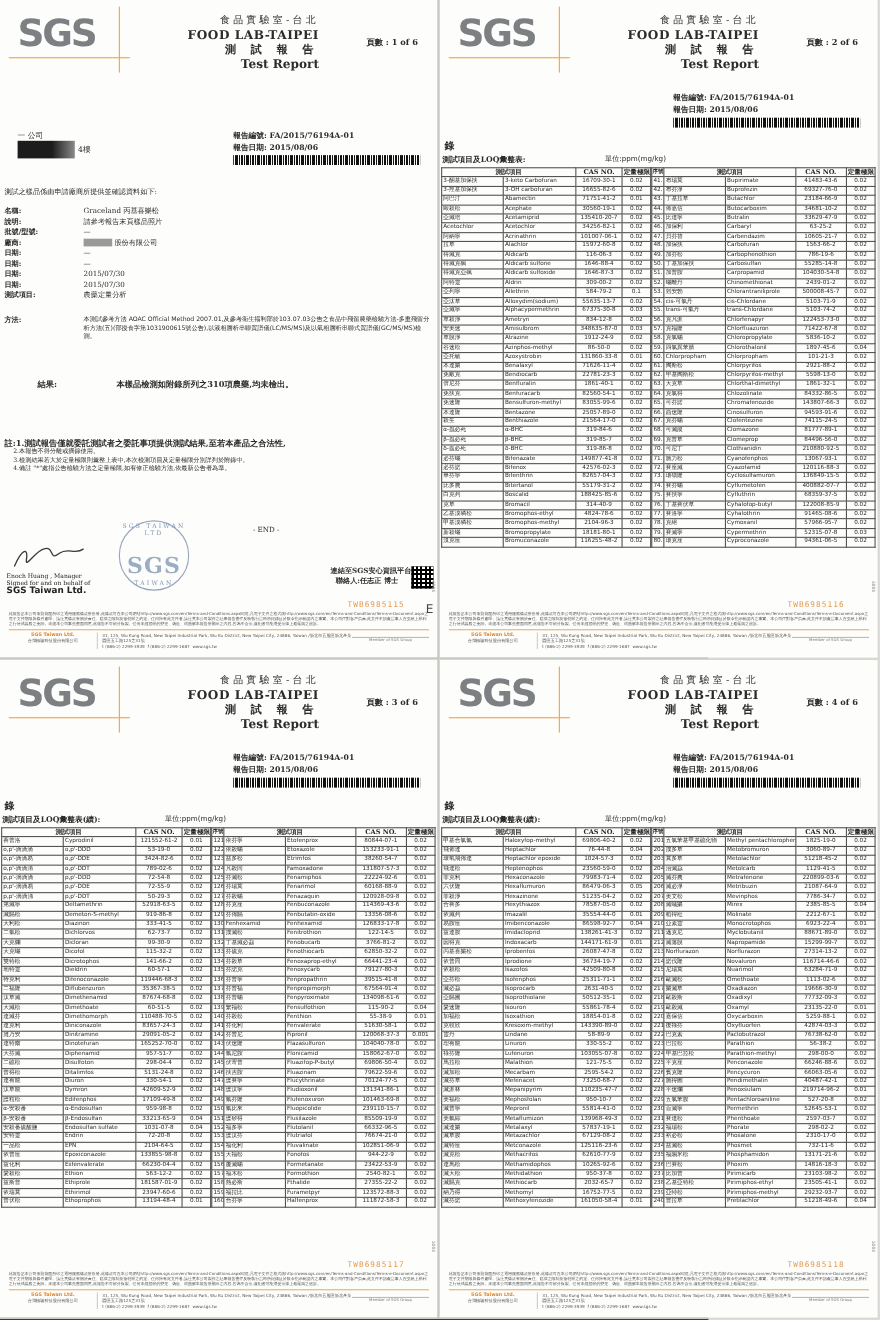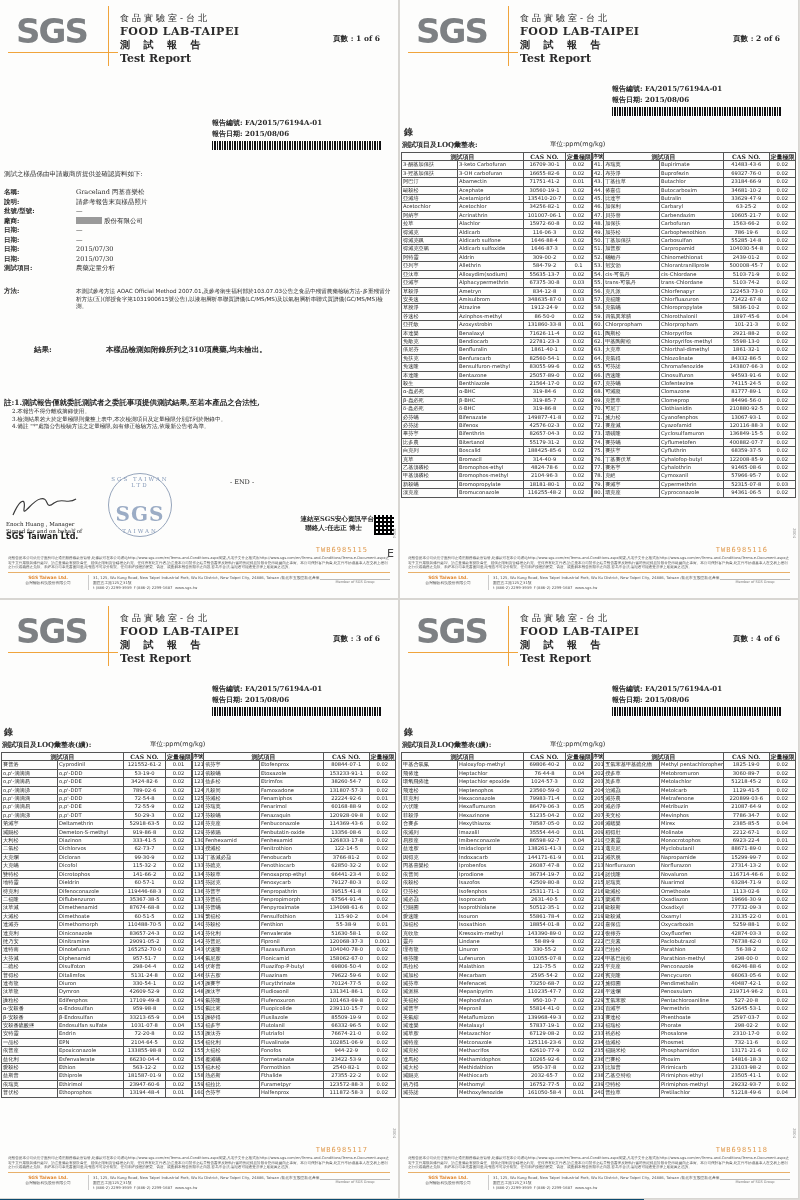--- a/index.html
+++ b/index.html
@@ -1,24 +1,24 @@
 <!DOCTYPE html>
 <html><head>
 <meta charset="utf-8">
 <style>
   html,body{margin:0;padding:0;background:#dedcd8;}
-  .sheet{position:relative;width:644px;height:1200px;background:#0c4a6e;font-family:"DejaVu Serif","Liberation Serif",serif;color:#2b2b2b;}
+  .sheet{position:relative;width:644px;height:1200px;background:#14532d;font-family:"DejaVu Serif","Liberation Serif",serif;color:#2b2b2b;}
   .page{position:absolute;width:398px;height:598px;background:#fdfdfc;overflow:hidden;outline:1px solid #d8d6d2;}
   #p1{left:0;top:0}#p2{left:400px;top:0}#p3{left:0;top:600px}#p4{left:400px;top:600px}
   
   .hdr{position:relative;height:78px;}
   .logo{position:absolute;left:16px;top:16px;font-family:"DejaVu Sans","Liberation Sans",sans-serif;font-weight:bold;font-size:34px;letter-spacing:-2px;color:#7d8083;line-height:30px;}
   .logo:after{content:"";position:absolute;left:-8px;top:36px;width:110px;height:1px;background:#f0a43c;}
   .logo:before{content:"";position:absolute;left:92px;top:-10px;width:1px;height:60px;background:#f0a43c;}
-  .titles{position:absolute;left:120px;top:12px;width:170px;text-align:left;}
+  .titles{position:absolute;left:120px;top:12px;width:170px;text-align:right;}
   .t-zh{font-size:9px;letter-spacing:3px;}
   .t-en{font-size:11px;font-weight:bold;letter-spacing:0.5px;}
   .t-zh2{font-size:10px;letter-spacing:5px;font-weight:bold;}
   .t-en2{font-size:11px;font-weight:bold;}
   .pageno{position:absolute;right:18px;top:34px;font-size:7.5px;font-weight:bold;}
   .repblock{position:absolute;right:14px;font-size:7px;font-weight:bold;text-align:left;width:172px;}
   .repblock .row{margin-bottom:1px;}
   .barcode{margin-top:2px;height:9px;width:170px;background:repeating-linear-gradient(90deg,#111 0 1px,transparent 1px 2px,#111 2px 4px,transparent 4px 5px);}
   
   .lu{position:absolute;left:4px;top:126px;font-size:9px;font-weight:bold;}
@@ -83,20 +83,27 @@
   <div class="page" id="p1">
     <div class="hdr">
       <div class="logo">SGS</div>
       <div class="titles">
         <div class="t-zh">食品實驗室-台北</div>
         <div class="t-en">FOOD LAB-TAIPEI</div>
         <div class="t-zh2">測 試 報 告</div>
         <div class="t-en2">Test Report</div>
       </div>
       <div class="pageno"><span>頁數 :</span> <span>1 of 6</span></div>
+    </div>
+    <div class="addr">
+      <div class="frag">一 公司</div>
+      <div style="display:flex;align-items:center;gap:3px;">
+          <div class="redact1"></div>
+          <div class="frag">4樓</div>
+        </div>
     </div>
     <div class="repblock" style="top:118px;">
       <div class="row"><span>報告編號:</span> <span>FA/2015/76194A-01</span></div>
       <div class="row"><span>報告日期:</span> <span>2015/08/06</span></div>
       <div class="barcode"></div>
     </div>
     <div class="intro">測試之樣品係由申請廠商所提供並確認資料如下:</div>
     <div class="fields">
         <div class="f-row">
           <div class="f-label">名稱:</div>

